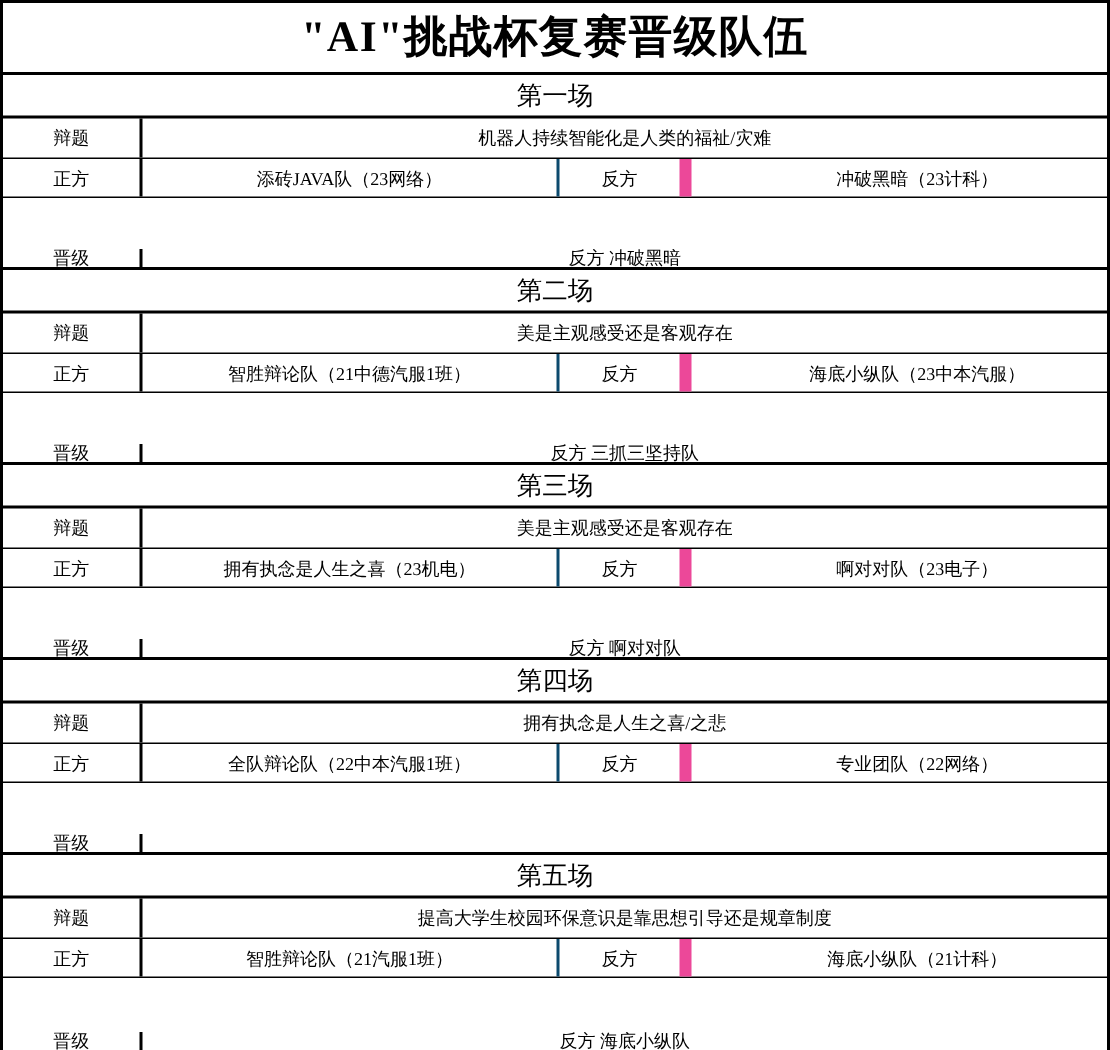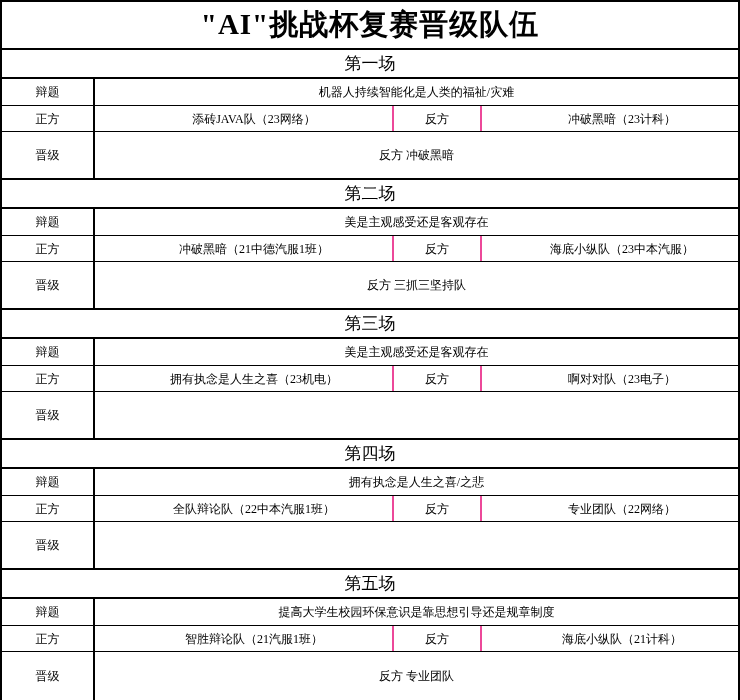--- a/index.html
+++ b/index.html
@@ -26,32 +26,32 @@
   .round:last-child { border-bottom: none; flex: 1 1 auto; }
   .round-header {
     height: 27px; flex: 0 0 27px;
     border-bottom: 2px solid #000;
     display: flex; align-items: center; justify-content: center;
     font-size: 17px;
   }
   .row { display: flex; flex-direction: row; width: 100%; }
   .topic-row   { height: 26px; flex: 0 0 26px; border-bottom: 1px solid #000; }
   .teams-row   { height: 25px; flex: 0 0 25px; border-bottom: 1px solid #000; }
-  .promoted-row{ height: 46px; flex: 0 0 46px; }
+  .promoted-row{ height: 46px; flex: 0 0 46px; align-items: flex-end; }
   .round:last-child .promoted-row { flex: 1 1 auto; }
   .cell {
     display: flex; align-items: center; justify-content: center;
     font-size: 12px; line-height: 1;
     box-sizing: border-box;
     white-space: nowrap; overflow: hidden;
   }
   .label-cell     { width: 93px; flex: 0 0 93px; border-right: 2px solid #000; }
   .wide-cell      { flex: 1 1 auto; }
-  .pro-team-cell  { width: 278px; flex: 0 0 278px; border-right: 2px solid #ec4899; margin-left: 21px; }
-  .con-label-cell { width: 88px;  flex: 0 0 88px;  border-right: 2px solid #ec4899; }
+  .pro-team-cell  { width: 278px; flex: 0 0 278px; border-right: 2px solid #0c4a6e; }
+  .con-label-cell { width: 88px;  flex: 0 0 88px;  border-right: 8px solid #ec4899; }
   .con-team-cell  { flex: 1 1 auto; padding-left: 24px; }
 </style>
 </head>
 <body>
 
 <div class="sheet">
   <div class="title-row">"AI"挑战杯复赛晋级队伍</div>
 
   <section class="round">
     <div class="round-header">第一场</div>
@@ -72,21 +72,21 @@
   </section>
 
   <section class="round">
     <div class="round-header">第二场</div>
     <div class="row topic-row">
       <div class="cell label-cell">辩题</div>
       <div class="cell wide-cell">美是主观感受还是客观存在</div>
     </div>
     <div class="row teams-row">
       <div class="cell label-cell">正方</div>
-      <div class="cell pro-team-cell">冲破黑暗（21中德汽服1班）</div>
+      <div class="cell pro-team-cell">智胜辩论队（21中德汽服1班）</div>
       <div class="cell con-label-cell">反方</div>
       <div class="cell con-team-cell">海底小纵队（23中本汽服）</div>
     </div>
     <div class="row promoted-row">
       <div class="cell label-cell">晋级</div>
       <div class="cell wide-cell">反方 三抓三坚持队</div>
     </div>
   </section>
 
   <section class="round">
@@ -96,20 +96,21 @@
       <div class="cell wide-cell">美是主观感受还是客观存在</div>
     </div>
     <div class="row teams-row">
       <div class="cell label-cell">正方</div>
       <div class="cell pro-team-cell">拥有执念是人生之喜（23机电）</div>
       <div class="cell con-label-cell">反方</div>
       <div class="cell con-team-cell">啊对对队（23电子）</div>
     </div>
     <div class="row promoted-row">
       <div class="cell label-cell">晋级</div>
+      <div class="cell wide-cell">反方 啊对对队</div>
     </div>
   </section>
 
   <section class="round">
     <div class="round-header">第四场</div>
     <div class="row topic-row">
       <div class="cell label-cell">辩题</div>
       <div class="cell wide-cell">拥有执念是人生之喜/之悲</div>
     </div>
     <div class="row teams-row">
@@ -130,16 +131,16 @@
       <div class="cell wide-cell">提高大学生校园环保意识是靠思想引导还是规章制度</div>
     </div>
     <div class="row teams-row">
       <div class="cell label-cell">正方</div>
       <div class="cell pro-team-cell">智胜辩论队（21汽服1班）</div>
       <div class="cell con-label-cell">反方</div>
       <div class="cell con-team-cell">海底小纵队（21计科）</div>
     </div>
     <div class="row promoted-row">
       <div class="cell label-cell">晋级</div>
-      <div class="cell wide-cell">反方 专业团队</div>
+      <div class="cell wide-cell">反方 海底小纵队</div>
     </div>
   </section>
 </div>
 
 </body></html>

